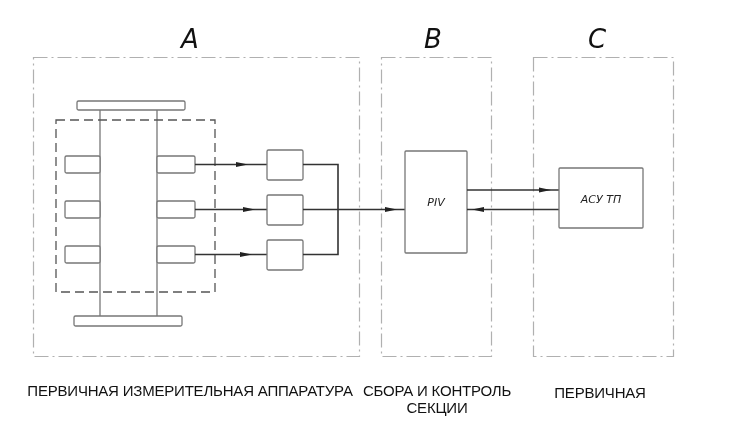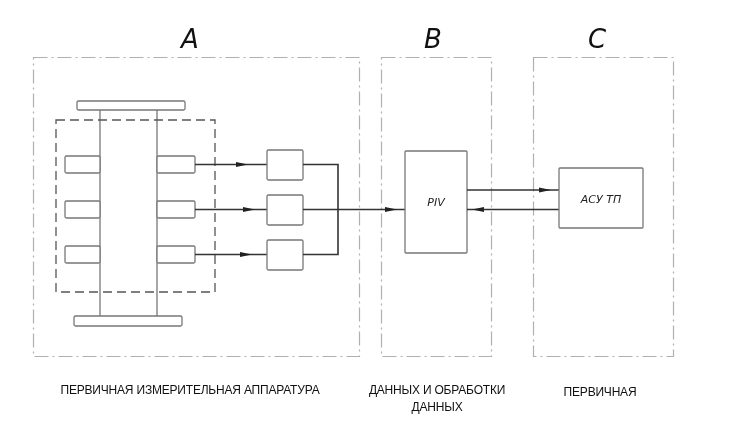--- a/index.html
+++ b/index.html
@@ -1,18 +1,18 @@
 <!DOCTYPE html>
 <html><head>
 <meta charset="utf-8">
 <style>
   html, body { margin: 0; padding: 0; background: #ffffff; }
   body { width: 733px; height: 447px; position: relative; overflow: hidden; font-family: "Liberation Sans", sans-serif; }
   svg { position: absolute; left: 0; top: 0; }
-  .caption { position: absolute; text-align: center; font-family: "Liberation Sans", sans-serif; font-size: 12px; line-height: 17px; color: #111; letter-spacing: -0.2px; }
+  .caption { position: absolute; text-align: center; font-family: "Liberation Sans", sans-serif; font-size: 15px; line-height: 17px; color: #111; letter-spacing: -0.2px; }
   .zone-letter { font-family: "DejaVu Sans", sans-serif; font-style: italic; font-size: 26px; fill: #111; }
   .box-label { font-family: "DejaVu Sans", sans-serif; font-style: italic; font-size: 11px; fill: #222; }
 </style>
 </head>
 <body>
 
 <svg width="733" height="447" viewBox="0 0 733 447">
 
   <text class="zone-letter" x="190" y="48" text-anchor="middle">A</text>
   <text class="zone-letter" x="433" y="48" text-anchor="middle">B</text>
@@ -80,18 +80,18 @@
   </g>
 
   <rect x="559" y="168" width="84" height="60" fill="#fff" stroke="#777" stroke-width="1.3" rx="1"></rect>
   <text class="box-label" x="601" y="203" text-anchor="middle">АСУ ТП</text>
 </svg>
 
 <div class="caption" style="left:20px; top:382px; width:340px;">
   <div>ПЕРВИЧНАЯ ИЗМЕРИТЕЛЬНАЯ АППАРАТУРА</div>
 </div>
 <div class="caption" style="left:352px; top:382px; width:170px;">
-  <div>ДАННЫХ И ОБРАБОТКИ</div>
-  <div>ДАННЫХ</div>
+  <div>СБОРА И КОНТРОЛЬ</div>
+  <div>СЕКЦИИ</div>
 </div>
 <div class="caption" style="left:530px; top:384px; width:140px;">
   <div>ПЕРВИЧНАЯ</div>
 </div>
 
 </body></html>

